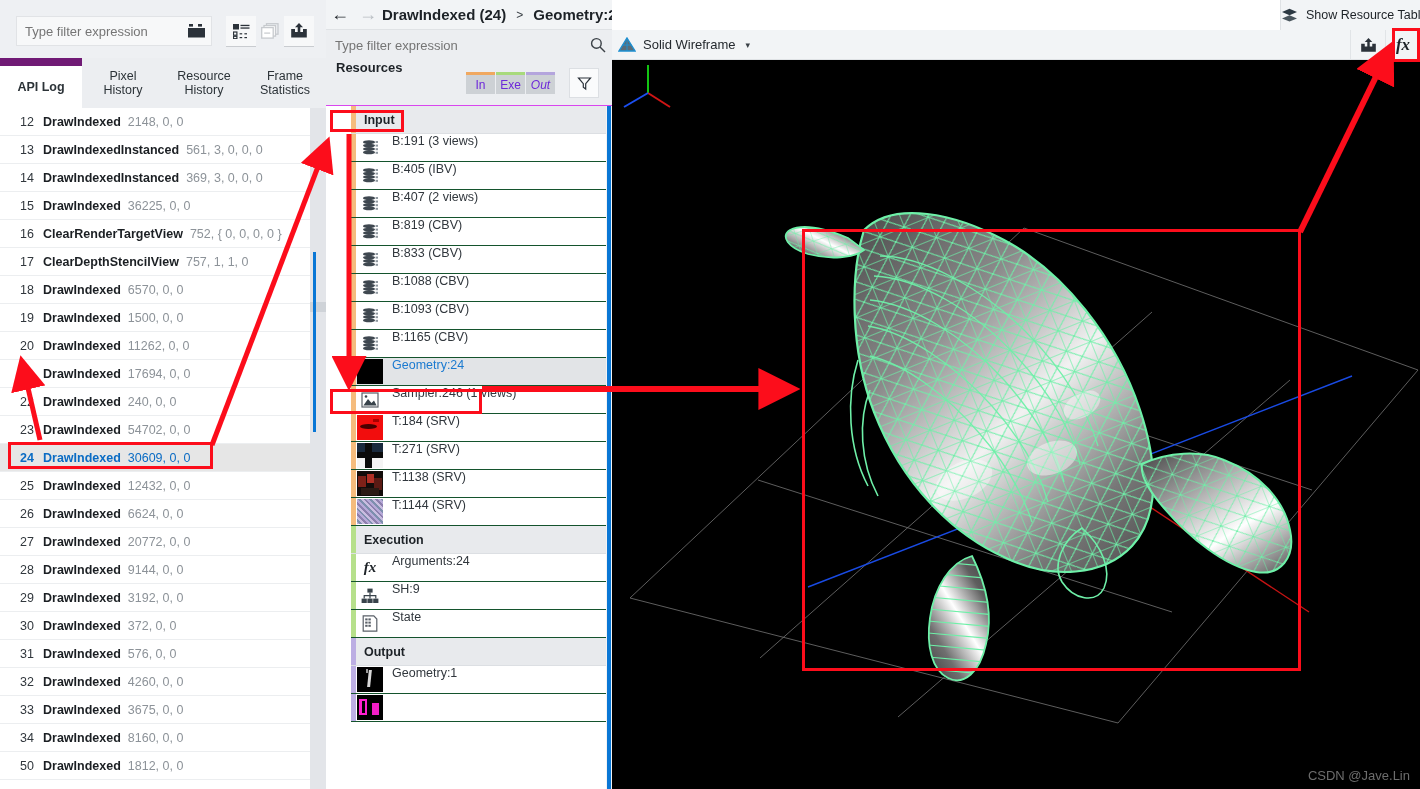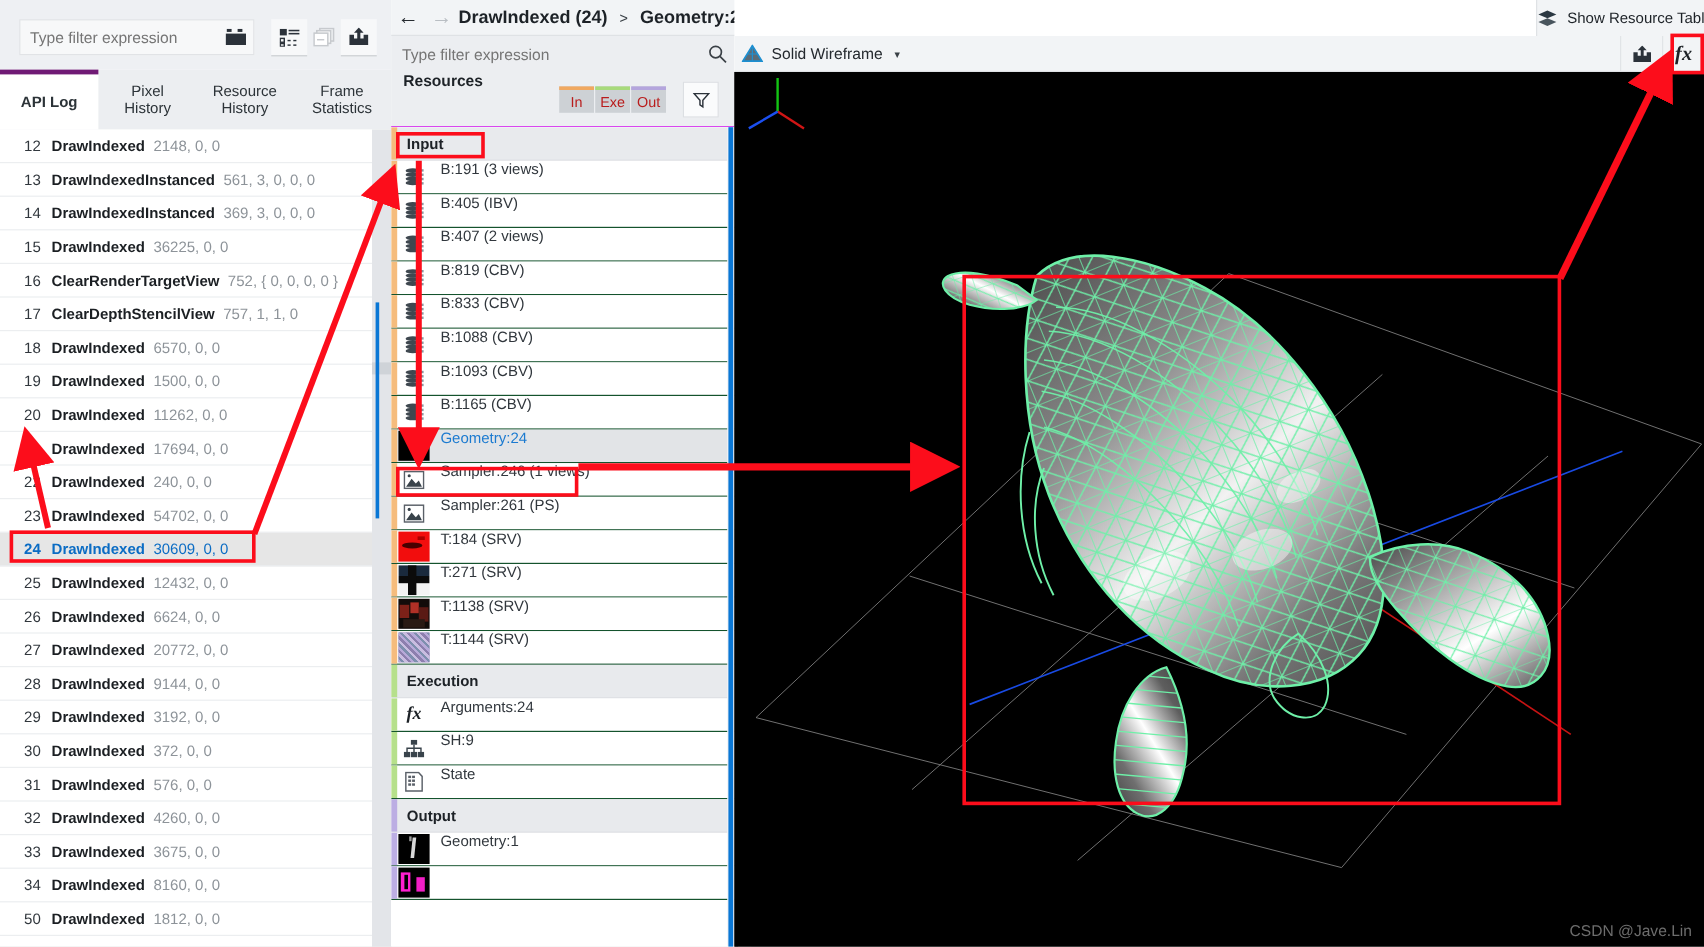--- a/index.html
+++ b/index.html
@@ -19,21 +19,21 @@
   .tb-icon{position:absolute;top:16px;width:30px;height:30px;background:#f7f8f9;display:flex;align-items:center;justify-content:center;border-bottom:1px solid #c9ccd0;}
   #ico-cam{left:182px;background:transparent;border:0;top:16px;}
   #ico-list{left:226px;}
   #ico-copy{left:255px;background:transparent;border:0;}
   #ico-share{left:284px;}
 
   
   #tabs{position:absolute;left:0;top:58px;width:326px;height:50px;background:#eceef1;}
   .tab{position:absolute;top:0;height:50px;display:flex;align-items:center;justify-content:center;text-align:center;
        font-size:12.5px;color:#2c3338;line-height:14px;cursor:default;}
-  .tab.sel{background:#ffffff;border-top:4px solid #701a75;box-sizing:border-box;font-weight:bold;}
+  .tab.sel{background:#ffffff;border-top:8px solid #701a75;box-sizing:border-box;font-weight:bold;}
   #tab-api{left:0;width:82px;}
   #tab-pixel{left:82px;width:82px;}
   #tab-res{left:164px;width:80px;}
   #tab-frame{left:244px;width:82px;}
   .tab span{display:block;}
 
   
   #api-list{position:absolute;left:0;top:108px;width:310px;height:681px;overflow:hidden;background:#ffffff;}
   .api-row{position:relative;height:28px;border-bottom:1px solid #eceef0;display:flex;align-items:center;font-size:12.5px;box-sizing:border-box;}
   .api-row .idx{width:34px;text-align:right;padding-right:9px;color:#31373d;}
@@ -55,27 +55,27 @@
   #bc-fwd{color:#b9bec3;}
   .bc-sep{color:#3a4046;margin:0 10px;font-size:12px;}
   .bc-text{font-size:15px;font-weight:bold;color:#1d2227;}
 
   #mid-filter{position:absolute;left:0;top:30px;width:286px;height:30px;background:#eceef1;display:flex;align-items:center;}
   #mid-filter-input{flex:1;border:0;outline:0;background:transparent;font-size:13px;color:#82888e;padding-left:9px;font-family:"Liberation Sans",sans-serif;}
   #mid-search-icon{width:28px;display:flex;align-items:center;justify-content:center;}
 
   #res-head{position:absolute;left:0;top:60px;width:286px;height:46px;background:#eceef1;border-bottom:1px solid #d946ef;box-sizing:border-box;display:flex;}
   #res-head-title{font-size:13px;font-weight:bold;color:#1d2227;margin-left:10px;}
-  .seg{position:absolute;top:12px;width:29px;height:22px;background:#cdd1d5;color:#b91c1c;font-size:12px;display:flex;align-items:center;justify-content:center;box-sizing:border-box;}
+  .seg{position:absolute;top:12px;width:29px;height:22px;background:#cdd1d5;color:#6d28d9;font-size:12px;display:flex;align-items:center;justify-content:center;box-sizing:border-box;}
   #seg-in{left:140px;border-top:3px solid #f0a860;}
   #seg-exe{left:170px;border-top:3px solid #a8da7c;}
-  #seg-out{left:200px;border-top:3px solid #b4a5dd;}
+  #seg-out{left:200px;border-top:3px solid #b4a5dd;font-style:italic;}
   #filter-btn{position:absolute;left:243px;top:8px;width:30px;height:30px;background:#fafbfc;border:1px solid #dcdfe3;box-sizing:border-box;display:flex;align-items:center;justify-content:center;}
 
-  #res-list{position:absolute;left:0;top:106px;width:300px;height:683px;overflow:hidden;background:#ffffff;}
+  #res-list{position:absolute;left:0;top:106px;width:300px;height:683px;overflow:hidden;background:#ffffff;padding-left:25px;}
   .sec-head{position:relative;height:28px;display:flex;align-items:center;background:#e8eaed;border-bottom:1px solid #dcdfe3;box-sizing:border-box;}
   .sec-head .lbl{font-size:12.5px;font-weight:bold;color:#1d2227;margin-left:13px;}
   .res-row{position:relative;height:28px;display:flex;align-items:flex-start;border-bottom:1px solid #14532d;box-sizing:border-box;background:#ffffff;}
   .res-row.sel{background:#e2e4e7;}
   .bar{position:absolute;left:0;top:0;width:5px;height:100%;}
   .bar.in{background:#f5bc7d;}
   .bar.exe{background:#b6e08b;}
   .bar.out{background:#bcaee3;}
   .thumb{position:absolute;left:5px;top:0;width:28px;height:27px;display:flex;align-items:center;justify-content:center;overflow:hidden;}
   .res-label{margin-left:41px;font-size:12.5px;color:#31373d;}
@@ -517,31 +517,20 @@
         <div class="res-row">
           <div class="bar in"></div>
           <div class="thumb">
             <svg width="18" height="16" viewBox="0 0 18 16">
               <rect x="1" y="1" width="16" height="14" fill="#fff" stroke="#5a6068" stroke-width="1.2"></rect>
               <path d="M2.4 13.6 L7 7 L10.5 11 L13 8.4 L15.6 13.6 Z" fill="#39434b"></path>
               <circle cx="5" cy="4.5" r="1.3" fill="#39434b"></circle>
             </svg>
           </div>
           <span class="res-label">Sampler:246 (1 views)</span>
-        </div>
-        <div class="res-row">
-          <div class="bar in"></div>
-          <div class="thumb">
-            <svg width="18" height="16" viewBox="0 0 18 16">
-              <rect x="1" y="1" width="16" height="14" fill="#fff" stroke="#5a6068" stroke-width="1.2"></rect>
-              <path d="M2.4 13.6 L7 7 L10.5 11 L13 8.4 L15.6 13.6 Z" fill="#39434b"></path>
-              <circle cx="5" cy="4.5" r="1.3" fill="#39434b"></circle>
-            </svg>
-          </div>
-          <span class="res-label">Sampler:261 (PS)</span>
         </div>
         <div class="res-row">
           <div class="bar in"></div>
           <div class="thumb">
             <div style="width:26px;height:25px;background:#f20d0d;position:relative;overflow:hidden;">
               <div style="position:absolute;left:3px;top:9px;width:17px;height:5px;background:#4a0000;border-radius:50%;"></div>
               <div style="position:absolute;left:16px;top:4px;width:6px;height:3px;background:#a00;"></div>
             </div>
           </div>
           <span class="res-label">T:184 (SRV)</span>

